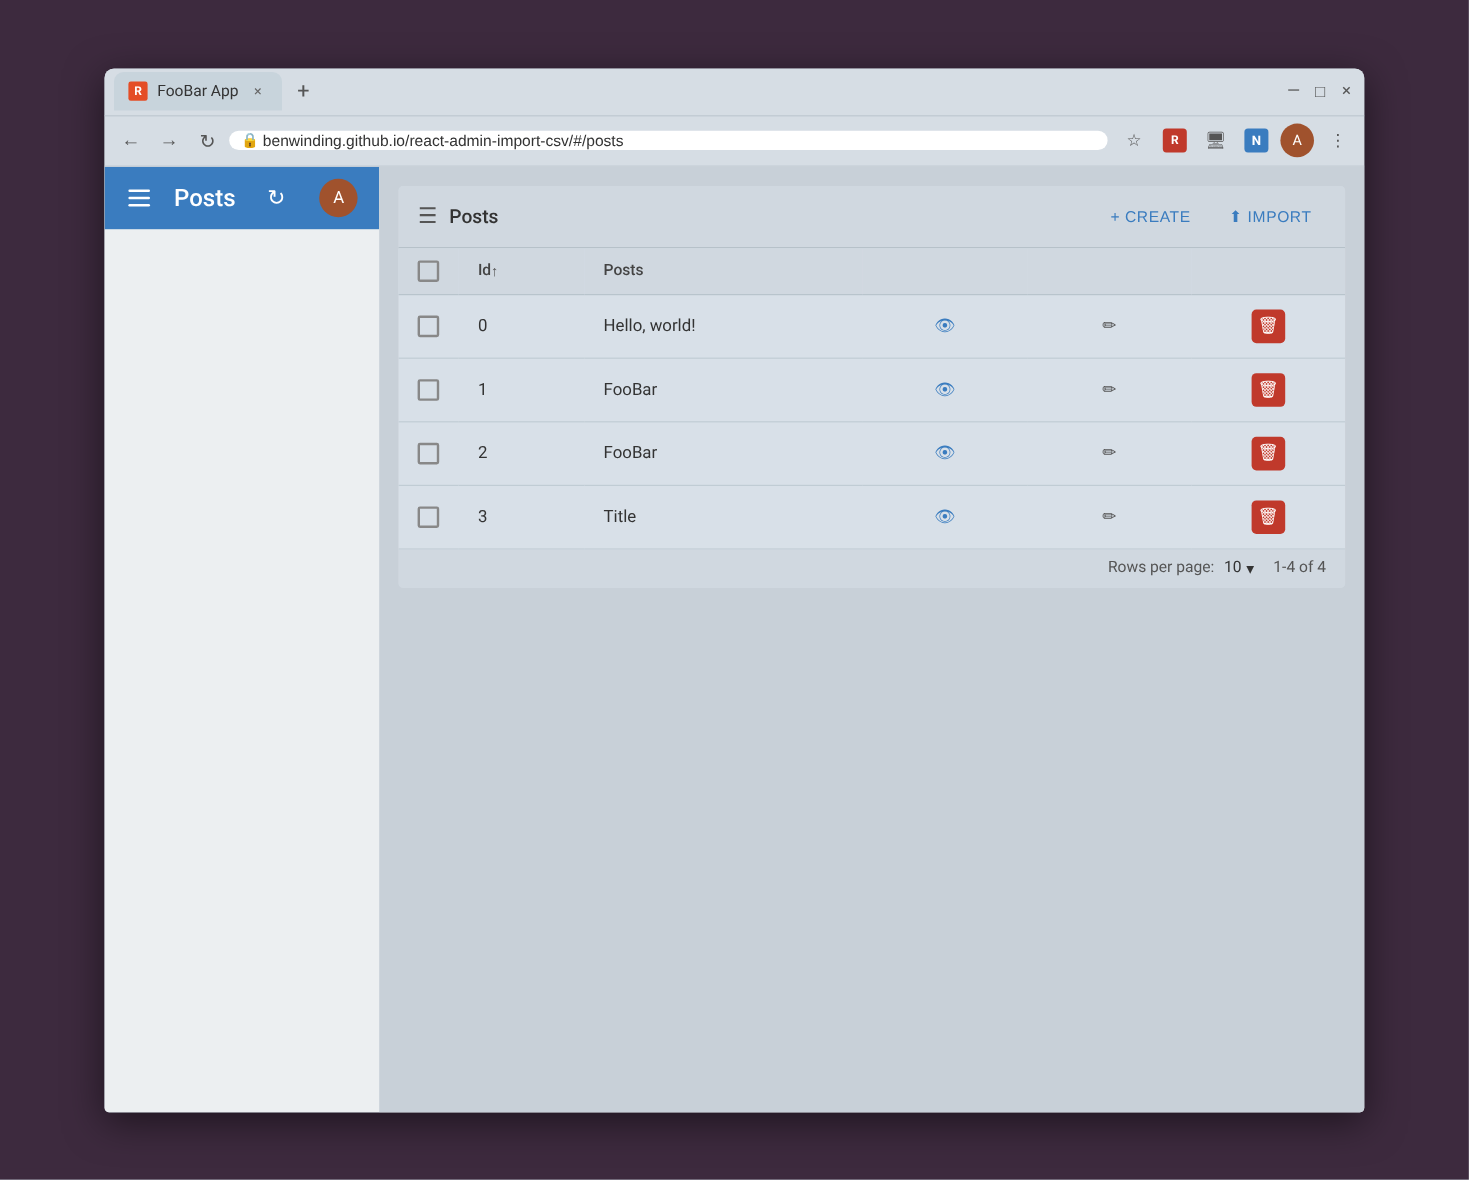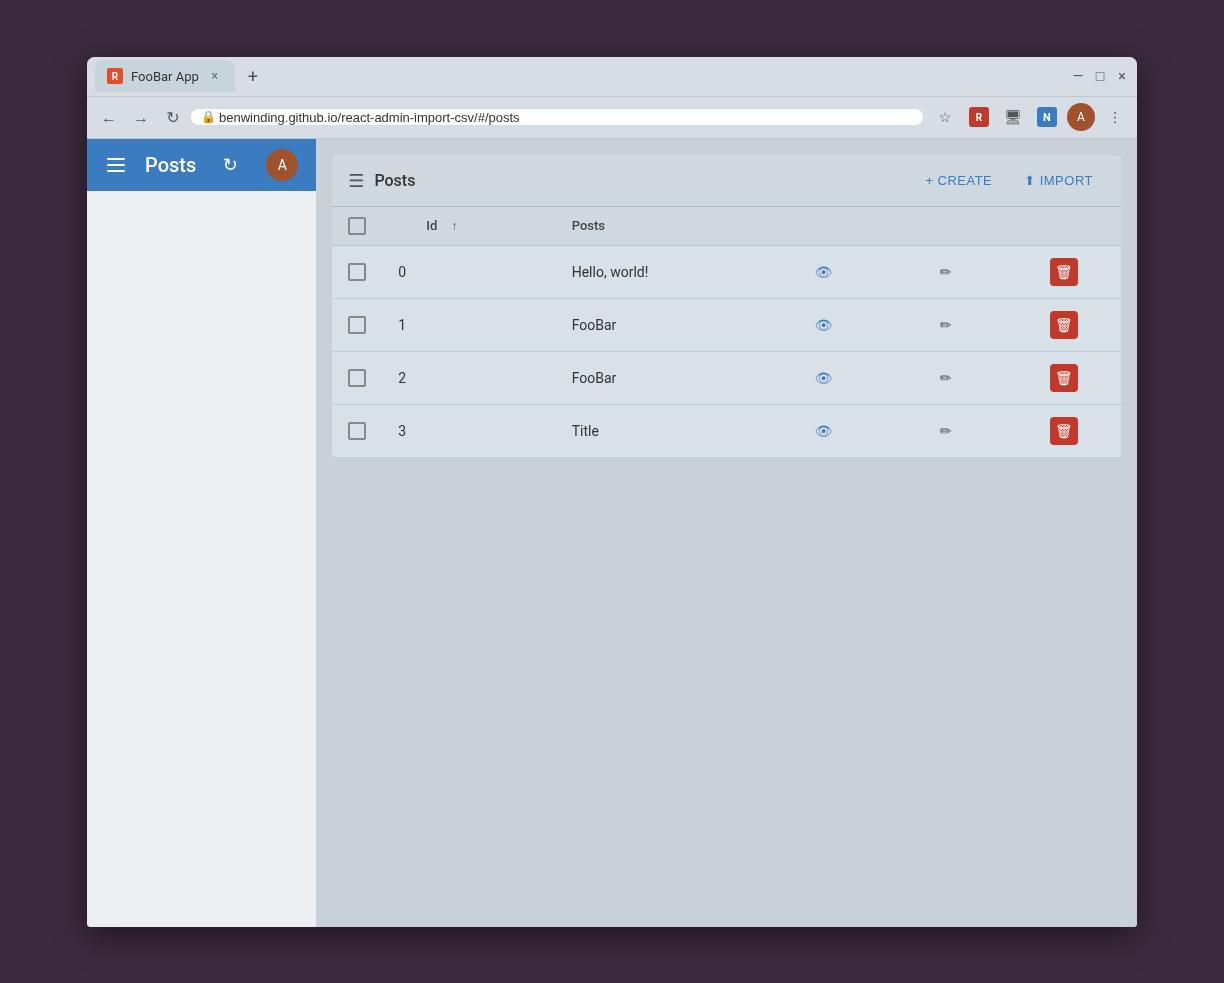--- a/index.html
+++ b/index.html
@@ -316,23 +316,22 @@
 
     .data-table td {
       padding: 10px 16px;
       font-size: 14px;
       color: #333;
     }
 
     .th-sort {
       display: flex;
       align-items: flex-end;
-      gap: 14px;
-      cursor: pointer;
-      margin-left: 28px;
+      gap: 0;
+      cursor: pointer;
     }
 
     .sort-icon {
       font-size: 12px;
       color: #555;
     }
 
     .checkbox {
       width: 18px;
       height: 18px;
@@ -589,17 +588,27 @@
               <td>
                 <div class="action-icon edit-icon">✏</div>
               </td>
               <td>
                 <div class="action-icon delete-icon">🗑</div>
               </td>
             </tr>
           </tbody>
         </table>
 
+        <div class="pagination-row">
+          <div class="rows-per-page">
+            <span>Rows per page:</span>
+            <div class="rows-select">
+              <span>10</span>
+              <span>▾</span>
+            </div>
+          </div>
+          <span class="page-info">1-4 of 4</span>
+        </div>
 
       </div>
     </div>
   </div>
 </div>
 
 </body></html>

